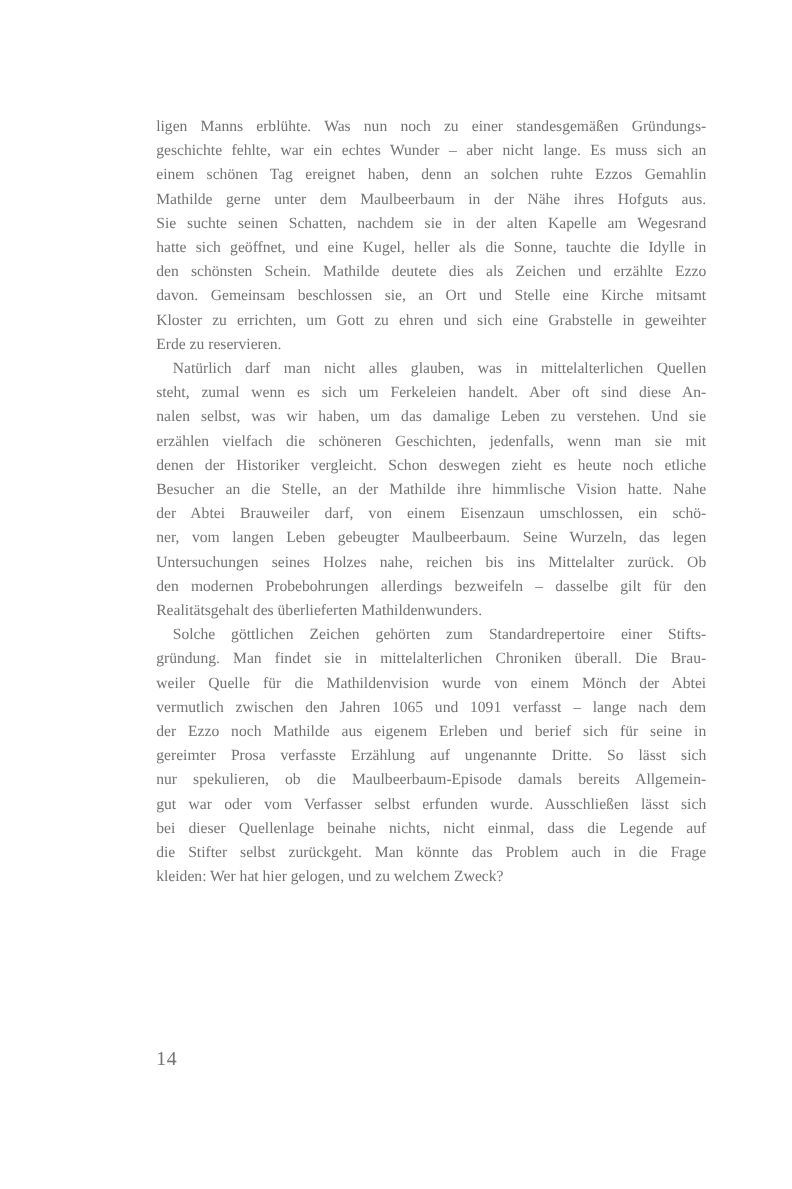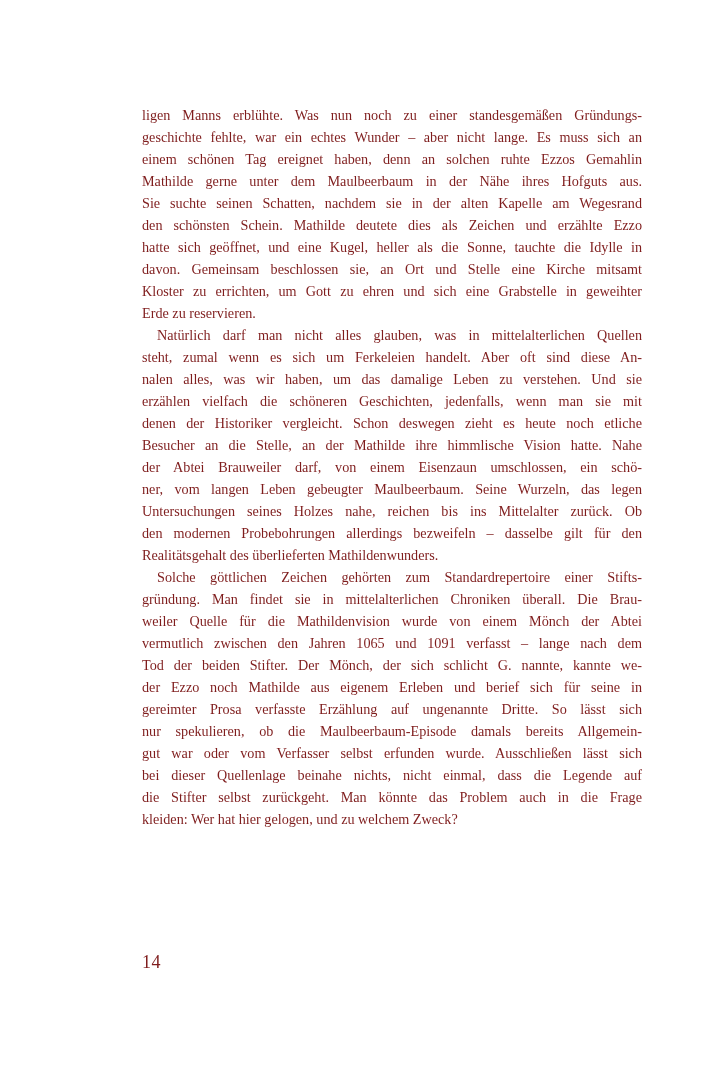--- a/index.html
+++ b/index.html
@@ -48,53 +48,52 @@
     left: 142px;
     top: 951px;
     font-size: 18px;
     line-height: 22px;
     letter-spacing: 0.5px;
   }
 </style>
 </head>
 <body style="background: rgb(255, 255, 255);">
 
-<div class="page" style="background: rgb(255, 255, 255); color: #7f1d1d;">
+<div class="page" style="background: rgb(255, 255, 255); color: #737373;">
   <div class="text-block">
       <div class="paragraph">
         <div class="line">ligen Manns erblühte. Was nun noch zu einer standesgemäßen Gründungs-</div>
         <div class="line">geschichte fehlte, war ein echtes Wunder – aber nicht lange. Es muss sich an</div>
         <div class="line">einem schönen Tag ereignet haben, denn an solchen ruhte Ezzos Gemahlin</div>
         <div class="line">Mathilde gerne unter dem Maulbeerbaum in der Nähe ihres Hofguts aus.</div>
         <div class="line">Sie suchte seinen Schatten, nachdem sie in der alten Kapelle am Wegesrand</div>
+        <div class="line">hatte sich geöffnet, und eine Kugel, heller als die Sonne, tauchte die Idylle in</div>
         <div class="line">den schönsten Schein. Mathilde deutete dies als Zeichen und erzählte Ezzo</div>
-        <div class="line">hatte sich geöffnet, und eine Kugel, heller als die Sonne, tauchte die Idylle in</div>
         <div class="line">davon. Gemeinsam beschlossen sie, an Ort und Stelle eine Kirche mitsamt</div>
         <div class="line">Kloster zu errichten, um Gott zu ehren und sich eine Grabstelle in geweihter</div>
         <div class="line para-end">Erde zu reservieren.</div>
       </div>
       <div class="paragraph">
         <div class="line indent">Natürlich darf man nicht alles glauben, was in mittelalterlichen Quellen</div>
         <div class="line">steht, zumal wenn es sich um Ferkeleien handelt. Aber oft sind diese An-</div>
-        <div class="line">nalen alles, was wir haben, um das damalige Leben zu verstehen. Und sie</div>
+        <div class="line">nalen selbst, was wir haben, um das damalige Leben zu verstehen. Und sie</div>
         <div class="line">erzählen vielfach die schöneren Geschichten, jedenfalls, wenn man sie mit</div>
         <div class="line">denen der Historiker vergleicht. Schon deswegen zieht es heute noch etliche</div>
         <div class="line">Besucher an die Stelle, an der Mathilde ihre himmlische Vision hatte. Nahe</div>
         <div class="line">der Abtei Brauweiler darf, von einem Eisenzaun umschlossen, ein schö-</div>
         <div class="line">ner, vom langen Leben gebeugter Maulbeerbaum. Seine Wurzeln, das legen</div>
         <div class="line">Untersuchungen seines Holzes nahe, reichen bis ins Mittelalter zurück. Ob</div>
         <div class="line">den modernen Probebohrungen allerdings bezweifeln – dasselbe gilt für den</div>
         <div class="line para-end">Realitätsgehalt des überlieferten Mathildenwunders.</div>
       </div>
       <div class="paragraph">
         <div class="line indent">Solche göttlichen Zeichen gehörten zum Standardrepertoire einer Stifts-</div>
         <div class="line">gründung. Man findet sie in mittelalterlichen Chroniken überall. Die Brau-</div>
         <div class="line">weiler Quelle für die Mathildenvision wurde von einem Mönch der Abtei</div>
         <div class="line">vermutlich zwischen den Jahren 1065 und 1091 verfasst – lange nach dem</div>
-        <div class="line">Tod der beiden Stifter. Der Mönch, der sich schlicht G. nannte, kannte we-</div>
         <div class="line">der Ezzo noch Mathilde aus eigenem Erleben und berief sich für seine in</div>
         <div class="line">gereimter Prosa verfasste Erzählung auf ungenannte Dritte. So lässt sich</div>
         <div class="line">nur spekulieren, ob die Maulbeerbaum-Episode damals bereits Allgemein-</div>
         <div class="line">gut war oder vom Verfasser selbst erfunden wurde. Ausschließen lässt sich</div>
         <div class="line">bei dieser Quellenlage beinahe nichts, nicht einmal, dass die Legende auf</div>
         <div class="line">die Stifter selbst zurückgeht. Man könnte das Problem auch in die Frage</div>
         <div class="line para-end">kleiden: Wer hat hier gelogen, und zu welchem Zweck?</div>
       </div>
     </div>
   <div class="page-number">14</div>

